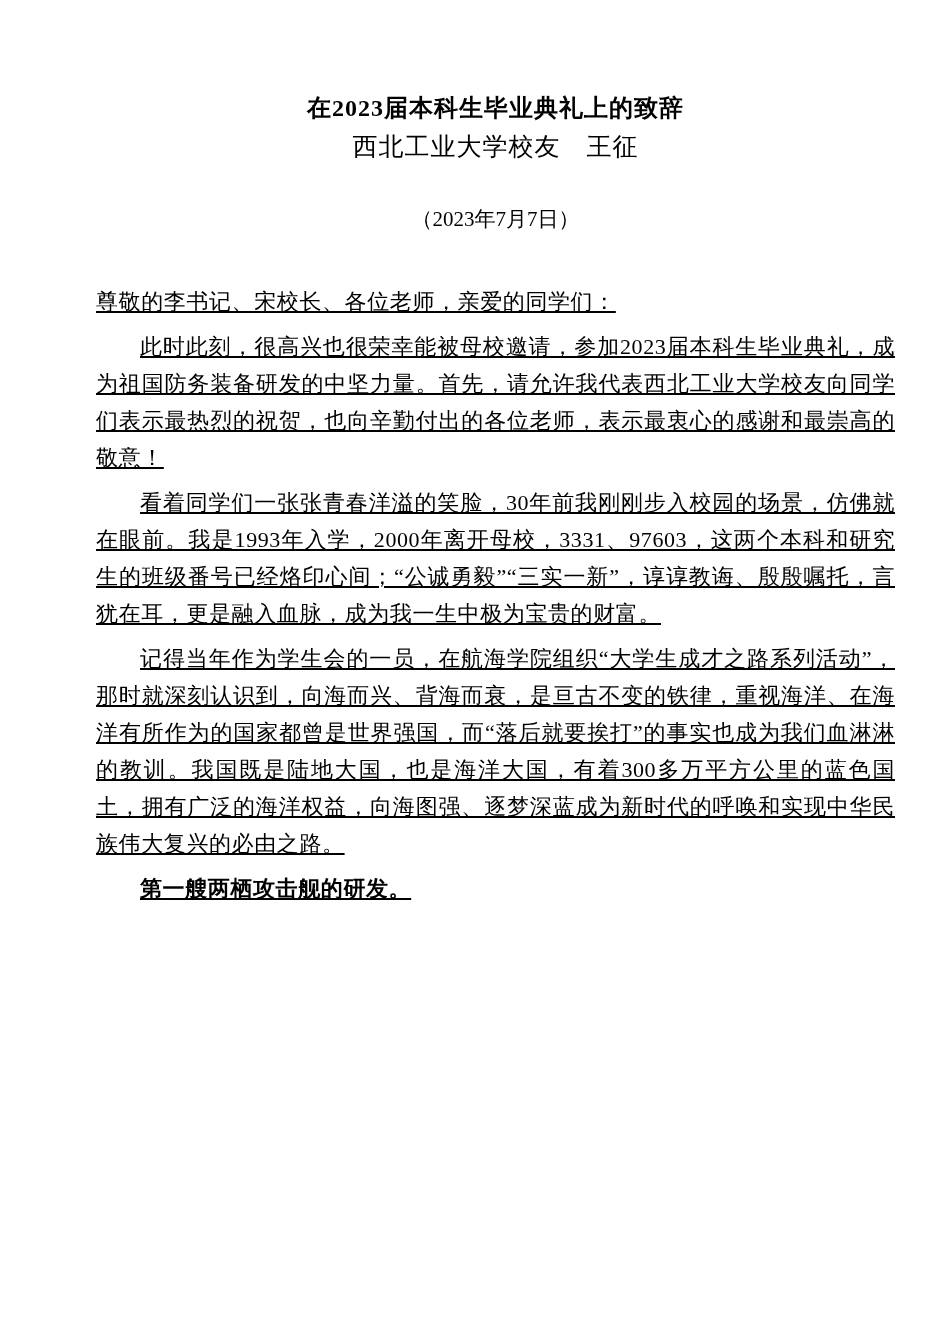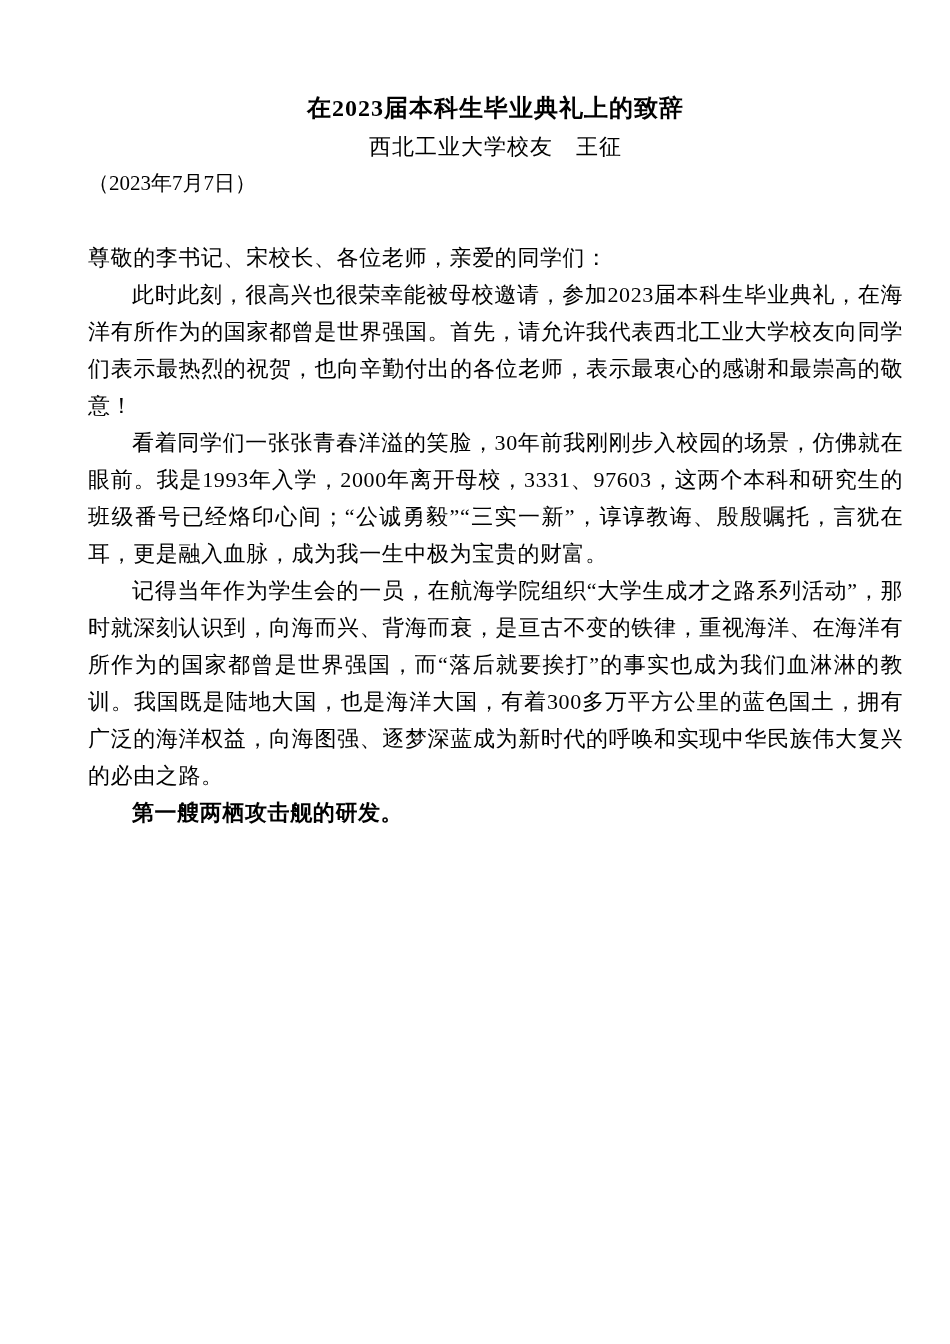--- a/index.html
+++ b/index.html
@@ -24,54 +24,57 @@
   .doc-title {
     margin: 0;
     text-align: center;
     font-size: 24px;
     font-weight: bold;
     line-height: 40px;
     letter-spacing: 1px;
   }
   .doc-author {
     text-align: center;
-    font-size: 22px;
+    font-size: 25px;
     line-height: 37px;
     letter-spacing: 1px;
   }
   .doc-date {
+    text-align: center;
     font-size: 21px;
     line-height: 37px;
+    margin-top: 36px;
   }
   .body-spacer {
     height: 37px;
   }
   .doc-body .para {
-    margin: 0;
+    margin: 8px;
     font-size: 22px;
     line-height: 37px;
     text-align: justify;
     letter-spacing: 0.6px;
     word-break: break-all;
+    text-decoration: underline;
   }
   .doc-body .para.indent {
     text-indent: 2em;
   }
   .doc-body .para.bold {
     font-weight: bold;
   }
 </style>
 </head>
 <body>
 
 <div class="page">
   <h1 class="doc-title">在2023届本科生毕业典礼上的致辞</h1>
   <div class="doc-author">西北工业大学校友　王征</div>
   <div class="doc-date">（2023年7月7日）</div>
   <div class="body-spacer"></div>
   <div class="doc-body">
       <p class="para">尊敬的李书记、宋校长、各位老师，亲爱的同学们：</p>
-      <p class="para indent">此时此刻，很高兴也很荣幸能被母校邀请，参加2023届本科生毕业典礼，在海洋有所作为的国家都曾是世界强国。首先，请允许我代表西北工业大学校友向同学们表示最热烈的祝贺，也向辛勤付出的各位老师，表示最衷心的感谢和最崇高的敬意！</p>
+      <p class="para indent">此时此刻，很高兴也很荣幸能被母校邀请，参加2023届本科生毕业典礼，成为祖国防务装备研发的中坚力量。首先，请允许我代表西北工业大学校友向同学们表示最热烈的祝贺，也向辛勤付出的各位老师，表示最衷心的感谢和最崇高的敬意！</p>
       <p class="para indent">看着同学们一张张青春洋溢的笑脸，30年前我刚刚步入校园的场景，仿佛就在眼前。我是1993年入学，2000年离开母校，3331、97603，这两个本科和研究生的班级番号已经烙印心间；“公诚勇毅”“三实一新”，谆谆教诲、殷殷嘱托，言犹在耳，更是融入血脉，成为我一生中极为宝贵的财富。</p>
       <p class="para indent">记得当年作为学生会的一员，在航海学院组织“大学生成才之路系列活动”，那时就深刻认识到，向海而兴、背海而衰，是亘古不变的铁律，重视海洋、在海洋有所作为的国家都曾是世界强国，而“落后就要挨打”的事实也成为我们血淋淋的教训。我国既是陆地大国，也是海洋大国，有着300多万平方公里的蓝色国土，拥有广泛的海洋权益，向海图强、逐梦深蓝成为新时代的呼唤和实现中华民族伟大复兴的必由之路。</p>
       <p class="para indent bold">第一艘两栖攻击舰的研发。</p>
     </div>
 </div>
 
 </body></html>

